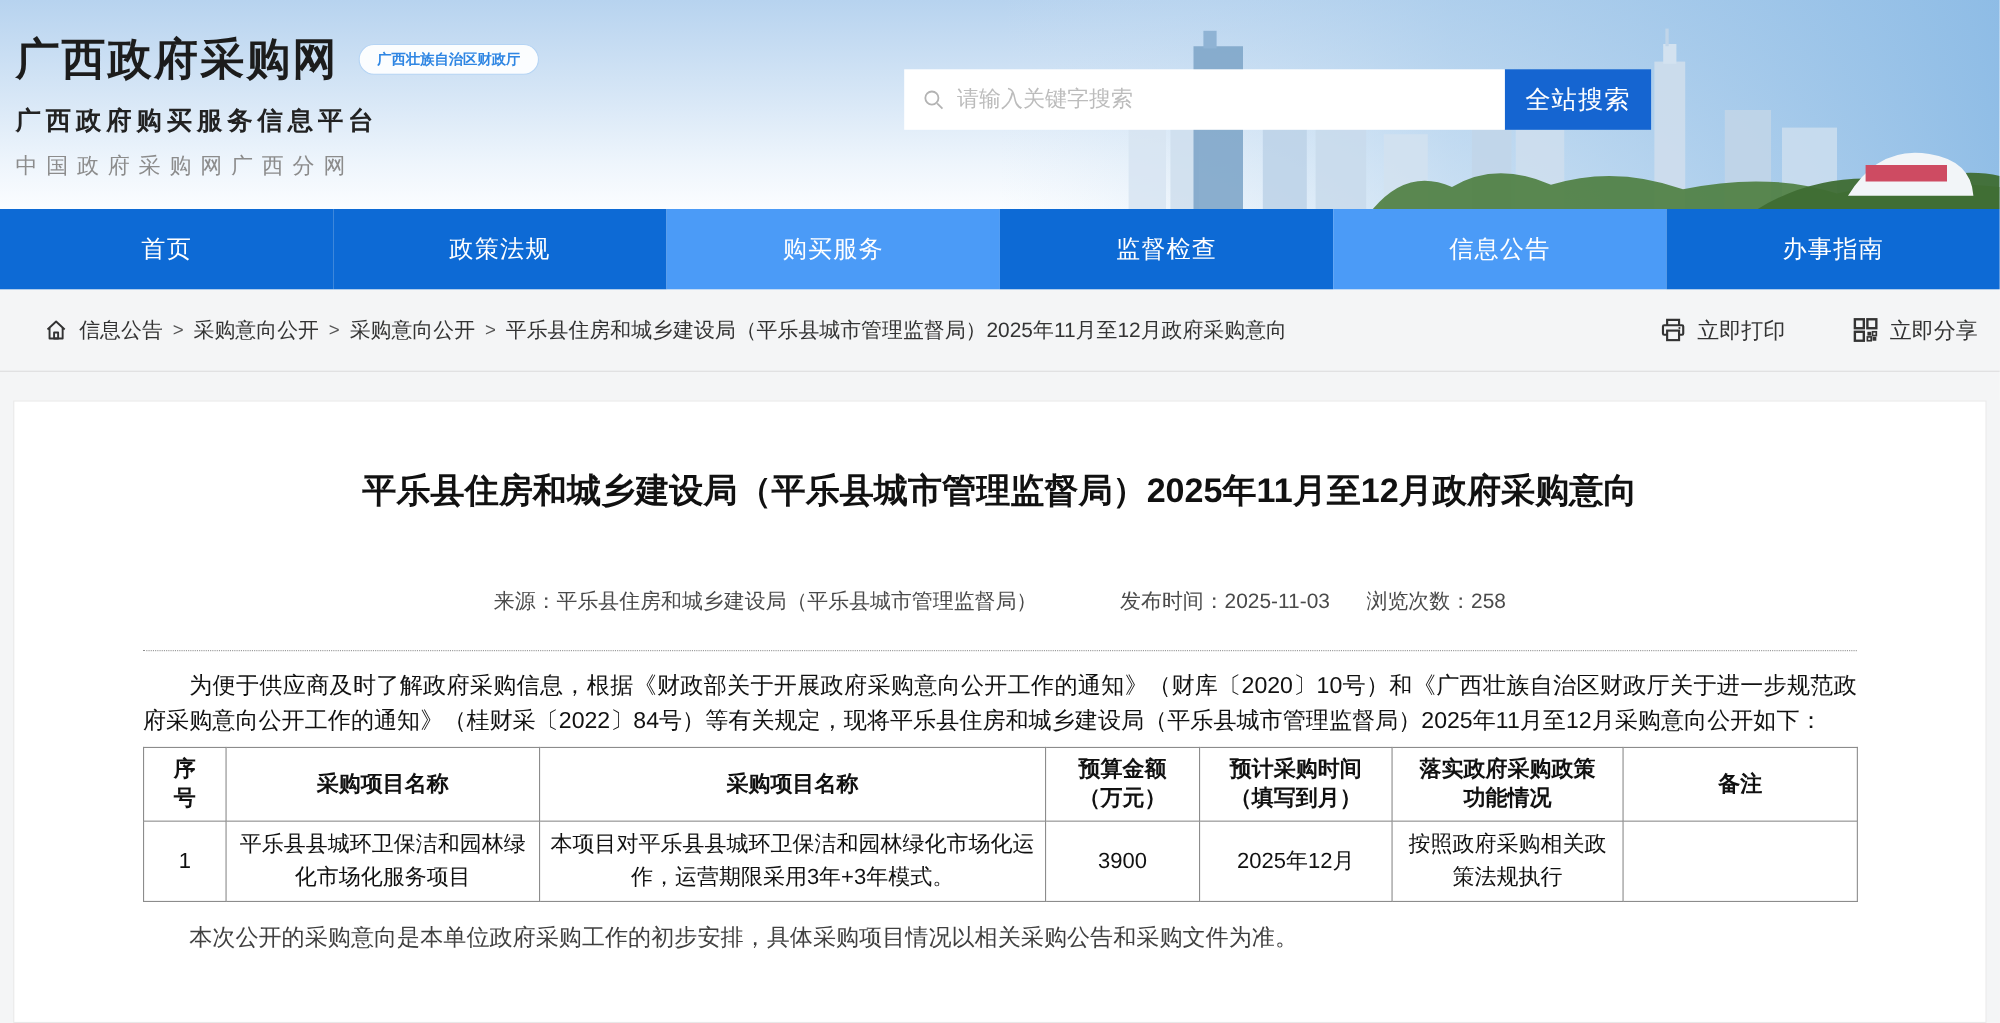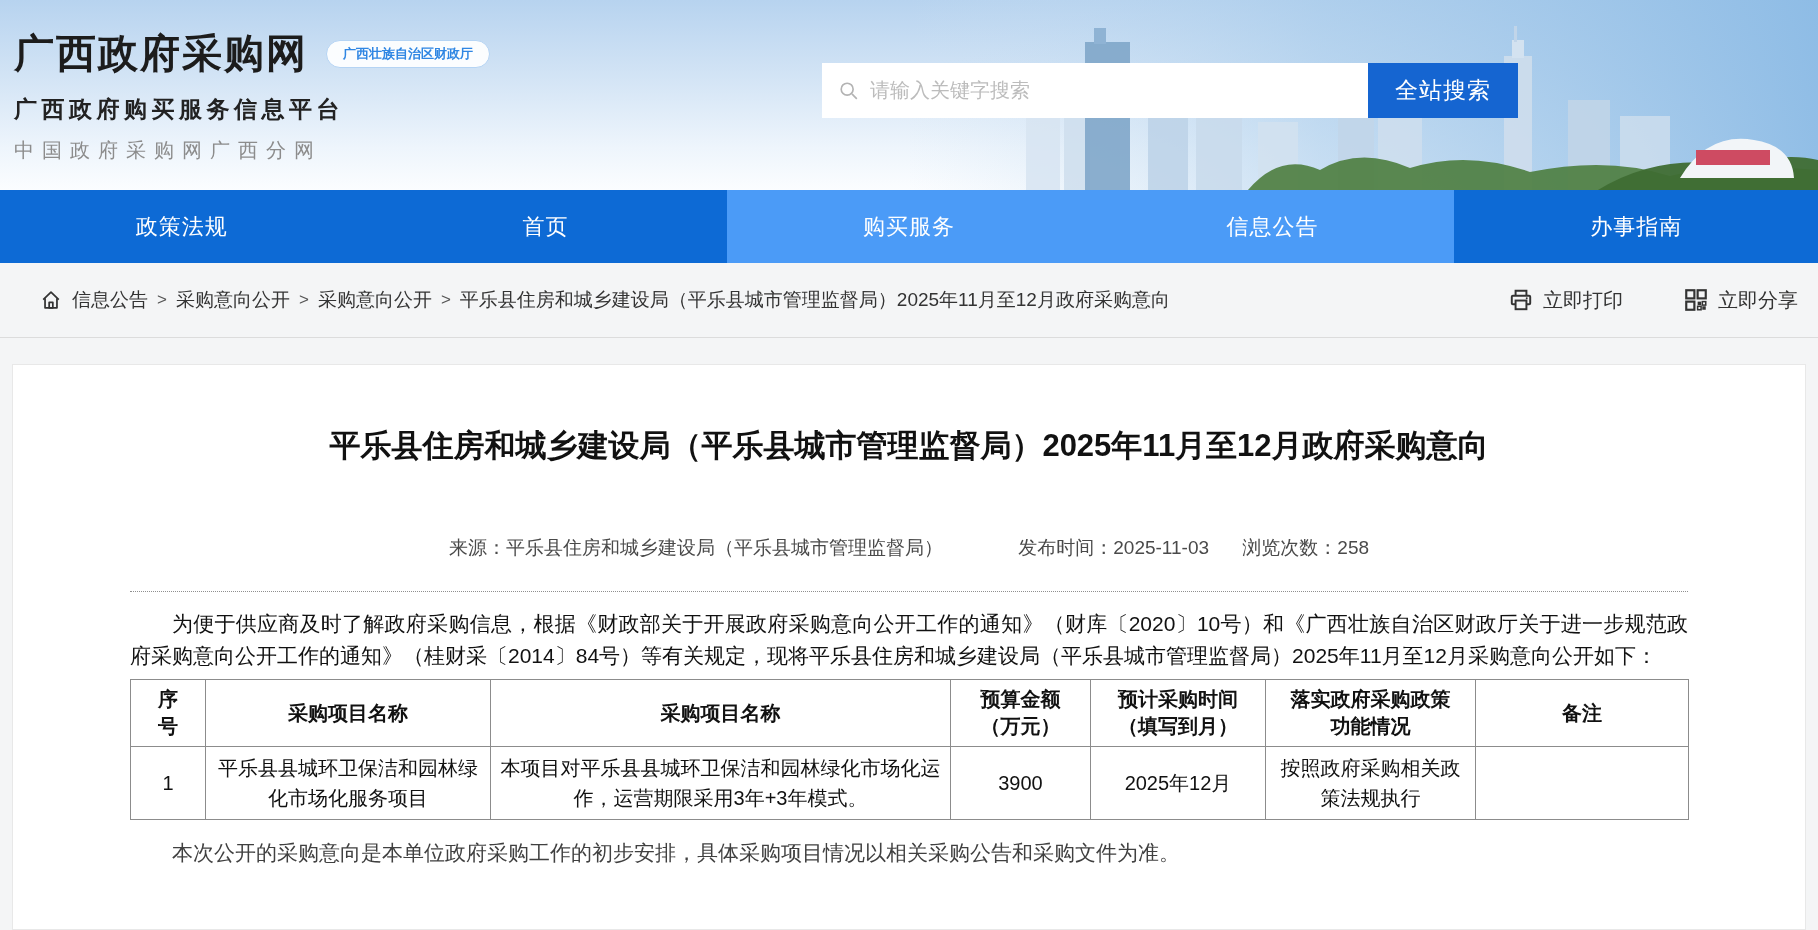--- a/index.html
+++ b/index.html
@@ -18,21 +18,21 @@
     background:rgba(255,255,255,.92); border:1px solid #b5d4f4; border-radius:16px; padding:4px 16px; }
   .logo-subtitle { margin-top:13px; font-size:23px; font-weight:700; color:#222; letter-spacing:4.5px; }
   .logo-tagline { margin-top:12px; font-size:20px; font-weight:500; color:#8c8c8c; letter-spacing:8px; }
 
   .search-area { position:absolute; left:822px; top:63px; display:flex; }
   .search-input-wrap { position:relative; width:546px; height:55px; background:#fff; }
   .search-input-wrap svg { position:absolute; left:16px; top:17px; }
   .search-input { width:100%; height:55px; border:none; outline:none; padding:0 12px 0 48px;
     font-size:20px; color:#333; background:transparent; font-family:inherit; }
   .search-input::placeholder { color:#bcbcbc; }
-  .search-btn { width:150px; height:55px; border:none; background:var(--search-button-blue,#1565d1);
+  .search-btn { width:133px; height:55px; border:none; background:var(--search-button-blue,#1565d1);
     color:#fff; font-size:23px; cursor:pointer; font-family:inherit; letter-spacing:1px; }
 
   
   .main-nav { display:flex; width:1818px; height:73px; }
   .nav-item { flex:1 1 0; display:flex; align-items:center; justify-content:center;
     background:var(--nav-blue,#0d6ad5); color:#fff; font-size:22px; letter-spacing:1px;
     text-decoration:none; cursor:pointer; }
   .nav-item.light { background:var(--nav-light-blue,#4b9bf7); }
 
   
@@ -125,23 +125,24 @@
           <circle cx="10" cy="10" r="6.5" fill="none" stroke="#b3b3b3" stroke-width="1.8"></circle>
           <line x1="15.2" y1="15.2" x2="20.5" y2="20.5" stroke="#b3b3b3" stroke-width="1.8"></line>
         </svg>
         <input class="search-input" placeholder="请输入关键字搜索" style="">
       </div>
       <button class="search-btn">全站搜索</button>
     </div>
   </header>
 
   <nav class="main-nav">
+    <a class="nav-item">首页</a>
     <a class="nav-item">政策法规</a>
-    <a class="nav-item">首页</a>
     <a class="nav-item light">购买服务</a>
+    <a class="nav-item">监督检查</a>
     <a class="nav-item light">信息公告</a>
     <a class="nav-item">办事指南</a>
   </nav>
 
   <div class="breadcrumb-bar">
     <div class="breadcrumb">
       <span class="home-ic">
         <svg width="22" height="22" viewBox="0 0 24 24" fill="none" stroke="#333" stroke-width="1.9" stroke-linejoin="round">
           <path d="M3.5 11.5 L12 3.5 L20.5 11.5"></path>
           <path d="M5.5 10 V20.5 H18.5 V10"></path>
@@ -187,21 +188,21 @@
       <h1 class="article-title">平乐县住房和城乡建设局（平乐县城市管理监督局）2025年11月至12月政府采购意向</h1>
 
       <div class="article-meta">
         <span class="meta-src"><span>来源：</span><span>平乐县住房和城乡建设局（平乐县城市管理监督局）</span></span>
         <span class="meta-pub"><span>发布时间：</span><span>2025-11-03</span></span>
         <span class="meta-views"><span>浏览次数：</span><span>258</span></span>
       </div>
 
       <hr class="dotted-divider">
 
-      <p class="intro">为便于供应商及时了解政府采购信息，根据《财政部关于开展政府采购意向公开工作的通知》（财库〔2020〕10号）和《广西壮族自治区财政厅关于进一步规范政府采购意向公开工作的通知》（桂财采〔2014〕84号）等有关规定，现将平乐县住房和城乡建设局（平乐县城市管理监督局）2025年11月至12月采购意向公开如下：</p>
+      <p class="intro">为便于供应商及时了解政府采购信息，根据《财政部关于开展政府采购意向公开工作的通知》（财库〔2020〕10号）和《广西壮族自治区财政厅关于进一步规范政府采购意向公开工作的通知》（桂财采〔2022〕84号）等有关规定，现将平乐县住房和城乡建设局（平乐县城市管理监督局）2025年11月至12月采购意向公开如下：</p>
 
       <table class="intent-table">
         <colgroup>
           <col style="width:75px">
             <col style="width:285px">
             <col style="width:460px">
           <col style="width:140px">
             <col style="width:175px">
             <col style="width:210px">
             <col style="width:213px">

